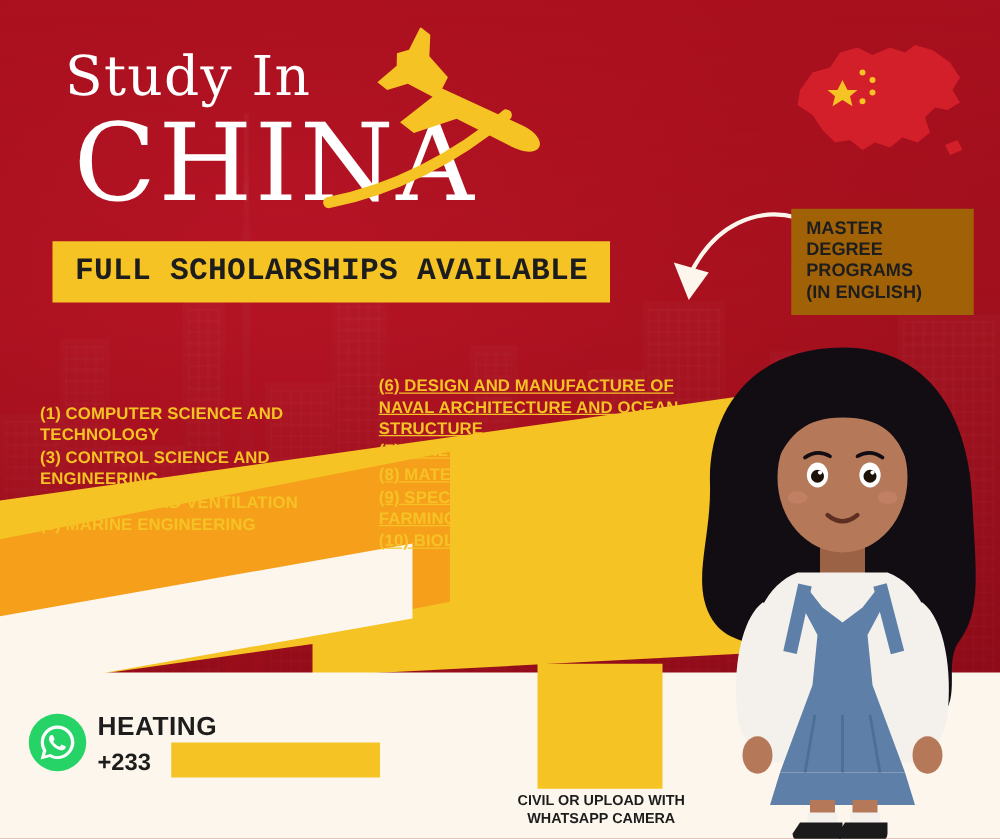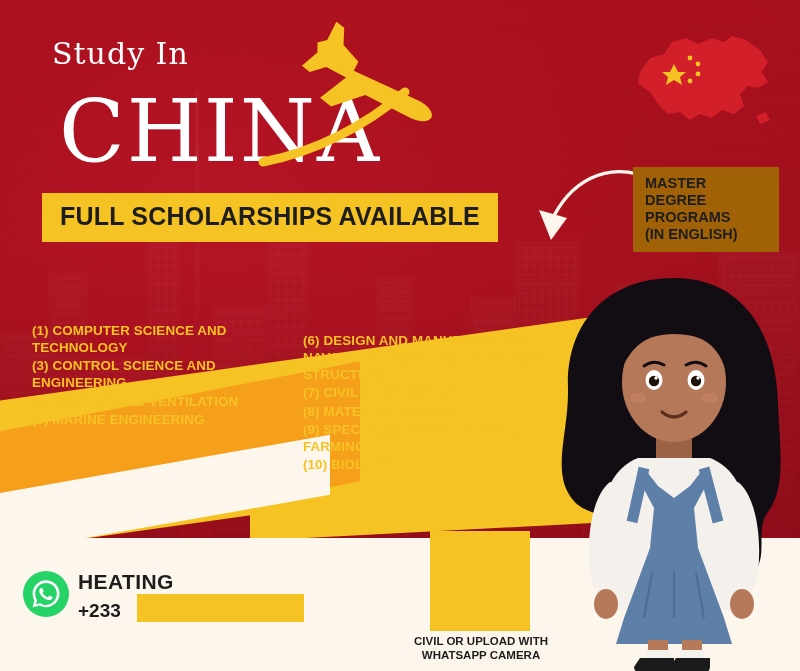--- a/index.html
+++ b/index.html
@@ -117,21 +117,21 @@
     transform-origin: left bottom;
   }
 
   
   .study-in {
     position: absolute;
     left: 52px;
     top: 36px;
     font-family: "DejaVu Serif", serif;
     font-weight: 400;
-    font-size: 30px;
+    font-size: 44px;
     letter-spacing: 1px;
     color: #ffffff;
   }
   .china {
     position: absolute;
     left: 48px;
     top: 88px;
     font-family: "DejaVu Serif", serif;
     font-size: 86px;
     line-height: 1;
@@ -155,20 +155,21 @@
     left: 42px;
     top: 193px;
     background: #f6c324;
     padding: 9px 18px 11px 18px;
   }
   .scholar-bar span {
     font-size: 25px;
     font-weight: 700;
     letter-spacing: .2px;
     color: #1d1d1d;
+    font-family: Liberation Mono, monospace;
   }
 
   
   .master-badge {
     position: absolute;
     left: 633px;
     top: 167px;
     width: 146px;
     background: #a16207;
     padding: 8px 10px 9px 12px;
@@ -194,21 +195,21 @@
   .list {
     position: absolute;
     color: #f6c324;
     font-size: 13.4px;
     font-weight: 700;
     line-height: 1.28;
     letter-spacing: .1px;
     margin-top: 44px;
   }
   .list-left { left: 32px; top: 278px; width: 262px; }
-  .list-right { left: 303px; top: 288px; width: 262px; }
+  .list-right { left: 303px; top: 256px; width: 262px; text-decoration: underline; }
   .list li { list-style: none; margin: 0 0 1px 0; padding: 0; }
   .list ul { margin: 0; padding: 0; }
 
   
   .china-map {
     position: absolute;
     left: 628px;
     top: 28px;
     width: 150px;
     height: 105px;

